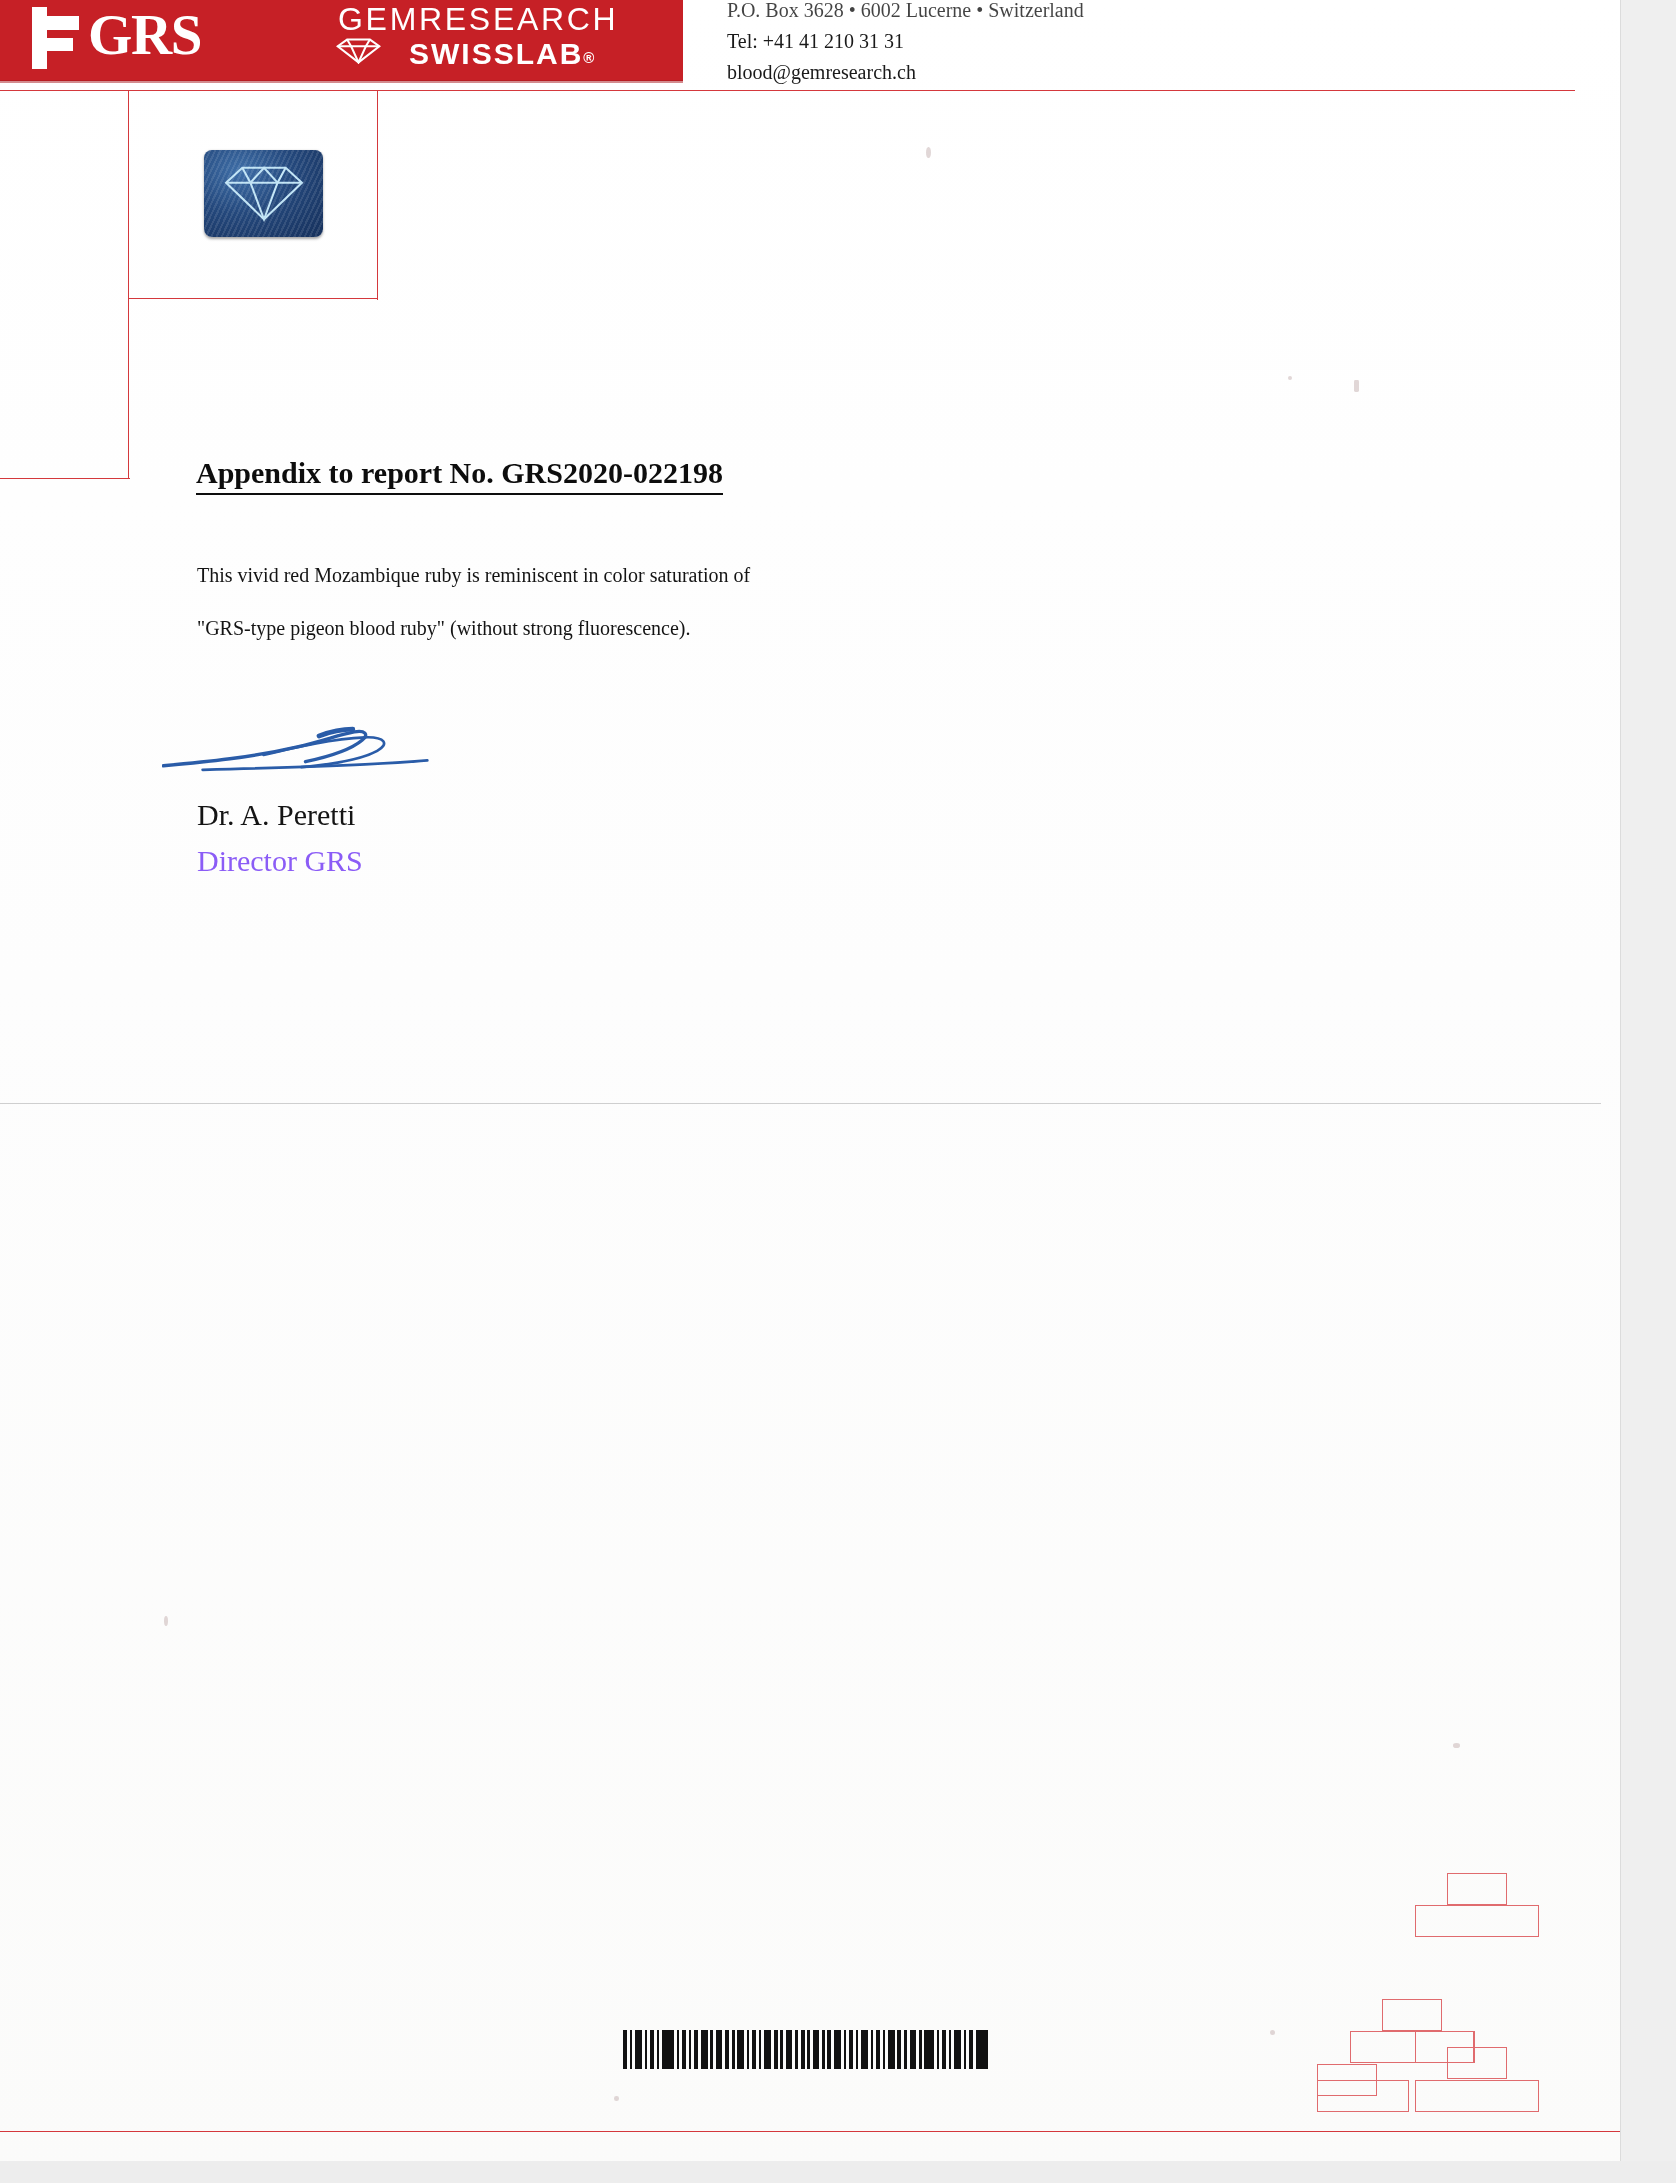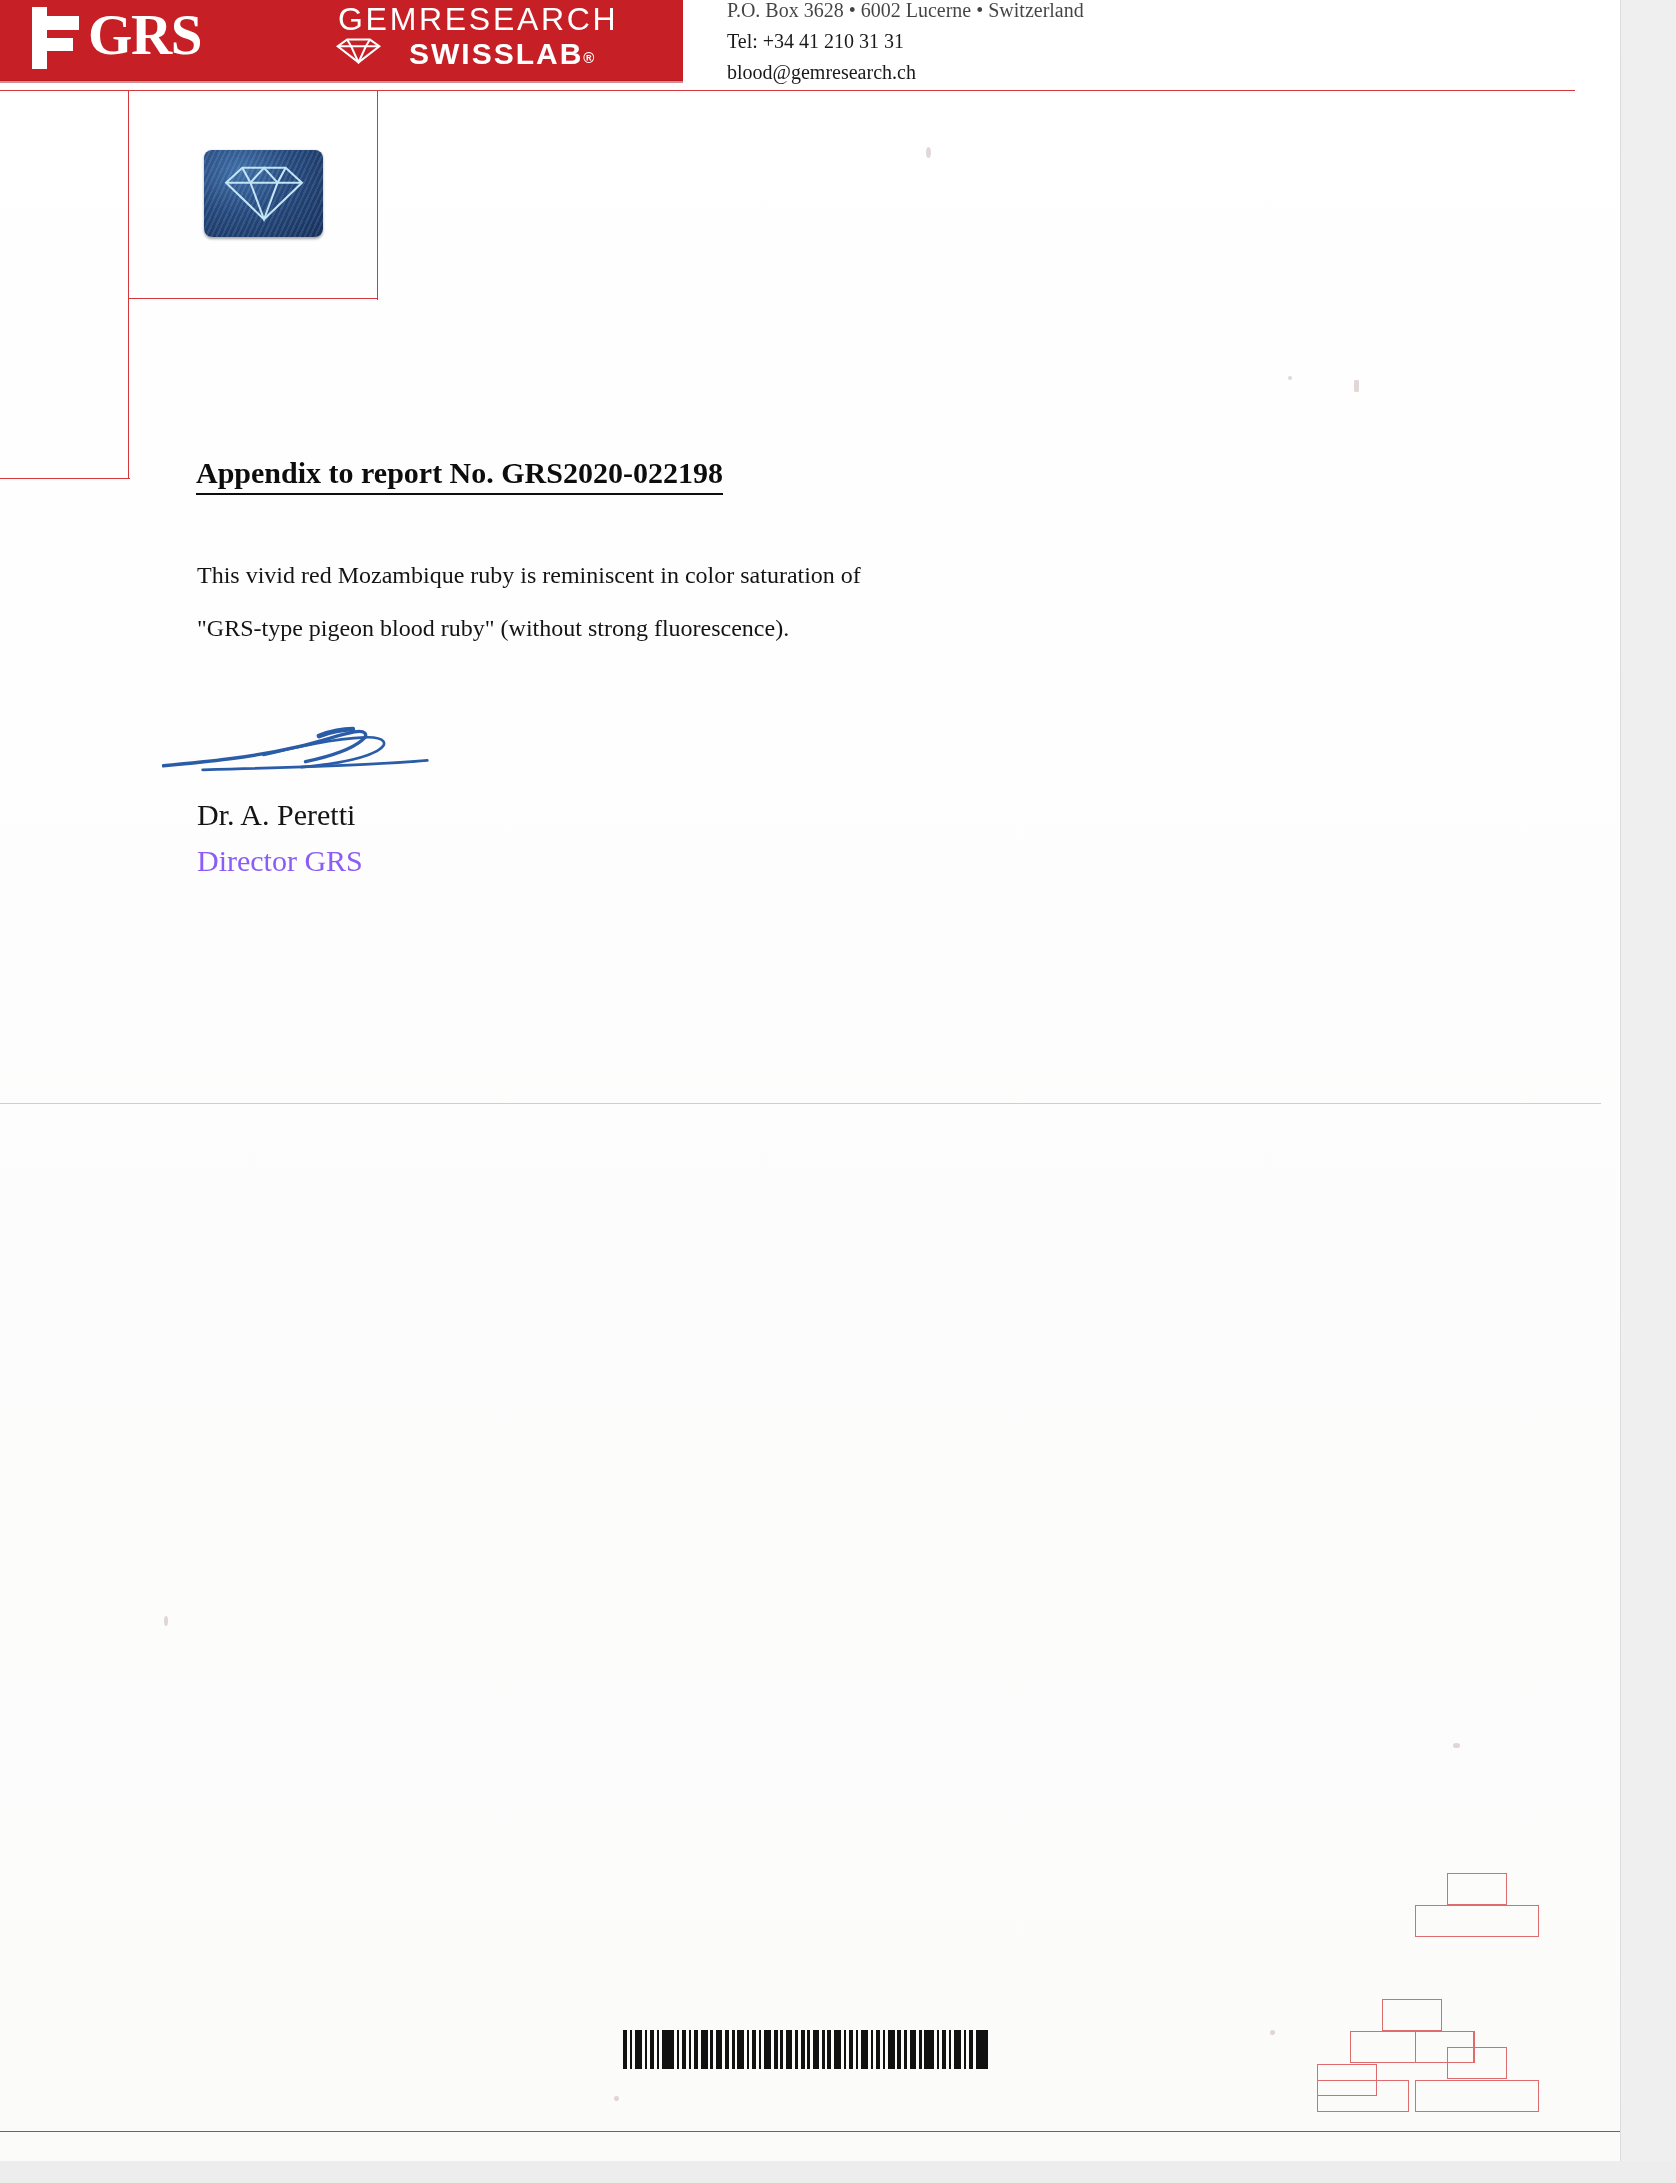--- a/index.html
+++ b/index.html
@@ -242,21 +242,21 @@
     border-bottom: 2px solid #0d0d0d;
     padding-bottom: 3.4px;
     white-space: nowrap;
   }
   .body-text {
     position: absolute;
     left: 197px;
     top: 549px;
     width: 1149px;
     font-family: "Liberation Serif", serif;
-    font-size: 24px;
+    font-size: 20px;
     line-height: 53px;
     color: #141414;
   }
 
   
   .signature {
     position: absolute;
     left: 162px;
     top: 717px;
     width: 379px;
@@ -344,21 +344,21 @@
     </svg>
   </div>
 
   <div class="gem-line1">GEMRESEARCH</div>
   <div class="gem-line2">
     <span>SWISSLAB</span><span class="gem-reg">®</span>
   </div>
 
   <div class="contact">
     <div class="l1">P.O. Box 3628  •  6002 Lucerne  •  Switzerland</div>
-    <div class="l2">Tel: +34 41 210 31 31</div>
+    <div class="l2">Tel: +41 41 210 31 31</div>
     <div class="l3">blood@gemresearch.ch</div>
   </div>
 
   <div class="rule-top"></div>
   <div class="frame-v-a"></div>
   <div class="frame-h-a"></div>
   <div class="frame-v-b"></div>
   <div class="frame-h-b"></div>
   <div class="rule-mid"></div>
   <div class="rule-bottom"></div>

